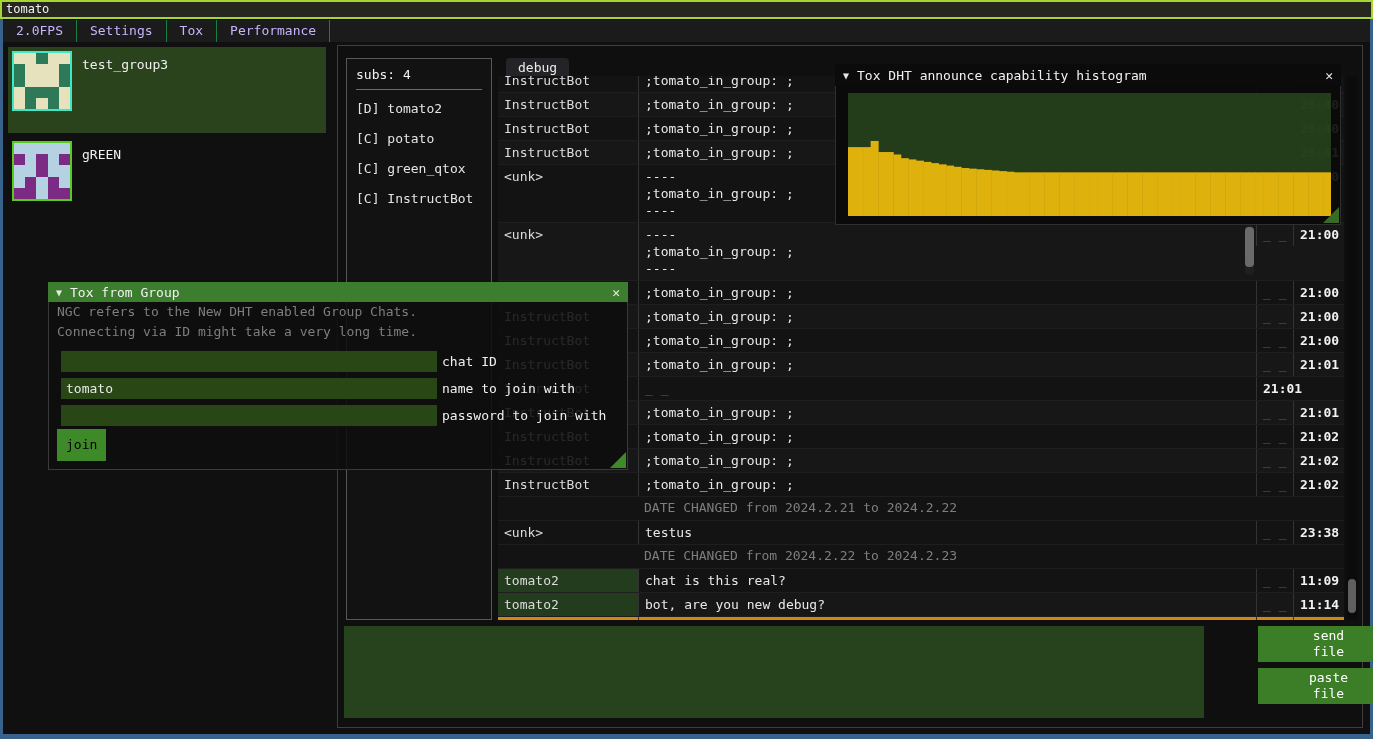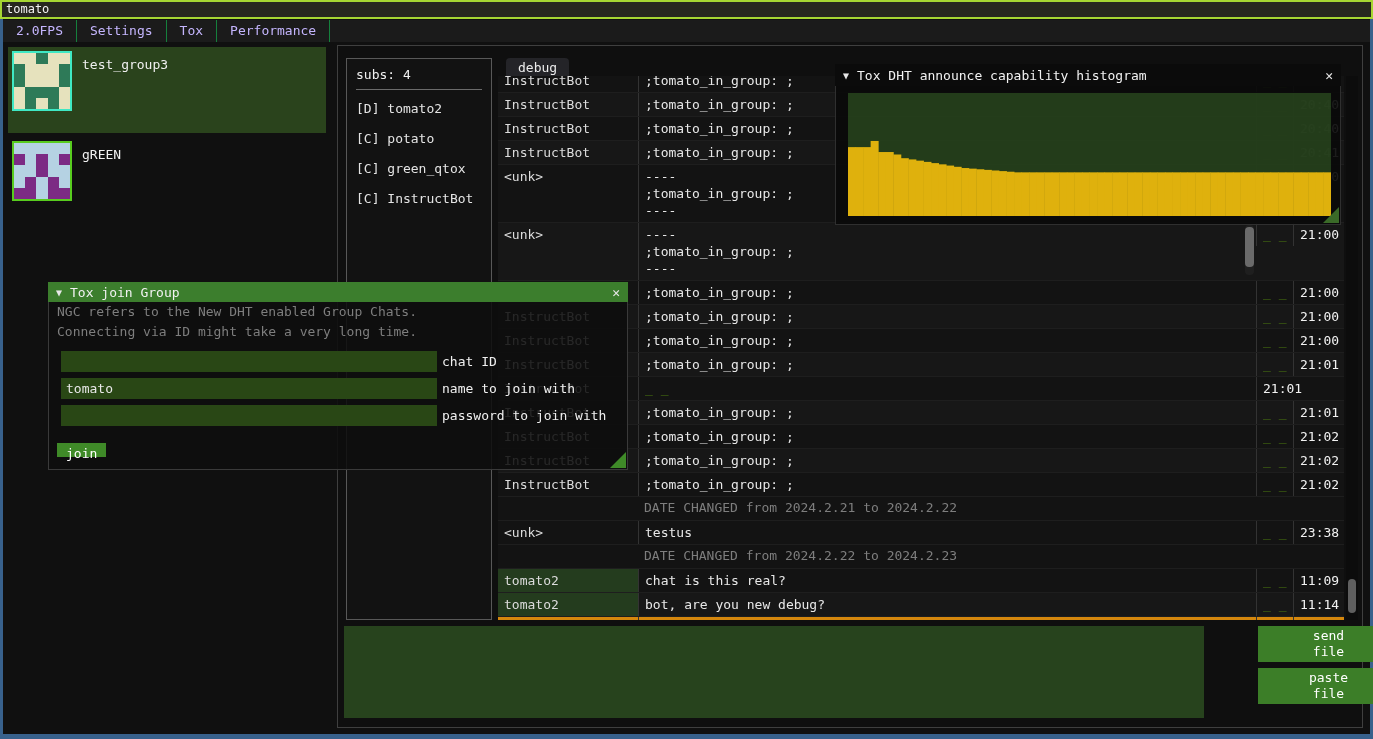--- a/index.html
+++ b/index.html
@@ -61,21 +61,21 @@
   .chat-row {
     display:grid; grid-template-columns:140px 618px 37px 51px;
     border-bottom:1px solid #1e1e1e; align-items:start;
   }
   .chat-row:nth-child(odd)  { background:#131313; }
   .chat-row:nth-child(even) { background:#171717; }
   .cell { padding:3px 6px; line-height:17px; min-height:23px; }
   .cell-sender { color:#dcdcdc; white-space:nowrap; overflow:hidden; }
   .cell-msg { border-left:1px solid #333; white-space:pre-line; position:relative; color:#e8e8e8; }
   .cell-ind { border-left:1px solid #333; color:#4d7c0f; white-space:nowrap; }
-  .cell-time { border-left:1px solid #333; color:#f2f2f2; font-weight:normal; white-space:nowrap; }
+  .cell-time { border-left:1px solid #333; color:#f2f2f2; font-weight:bold; white-space:nowrap; }
   .chat-row.first-clip { margin-top:-7px; }
   .sender-green { background:#243c1e; }
   .chat-row.highlight, .chat-row.highlight:nth-child(odd) { background:#d5870d; }
   .chat-row.highlight .cell-sender, .chat-row.highlight .cell-msg { color:#fff; }
   .chat-row.highlight .cell-time { color:#fff; }
   .date-row { grid-column:2 / span 3; color:#7e7e7e; padding:3px 6px; line-height:16px; }
   .chat-row.date-wrap:nth-child(odd), .chat-row.date-wrap:nth-child(even) { background:#131313; }
   .msg-scrolltrack {
     position:absolute; right:2px; top:2px; width:9px; height:50px;
     background:#1f1f1f; border-radius:4px;
@@ -118,22 +118,22 @@
   #join-dialog .float-title { background:#3c7e2d; margin:-1px -1px 0 -1px; }
   .hint-line { color:#7e7e7e; padding:0 8px; line-height:20px; }
   #join-dialog .hint-line:first-of-type { margin-top:7px; }
   .join-field-row { position:absolute; left:12px; height:22px; display:flex; gap:5px; }
   .join-input {
     width:376px; height:21px; background:#294715; border:none; outline:none;
     color:#e8e8e8; font-family:inherit; font-size:13px; padding:0 5px;
   }
   .join-label { line-height:21px; color:#f0f0f0; white-space:nowrap; }
   #join-button {
-    position:absolute; left:8px; top:160px; height:14px; padding:0 9px;
-    background:#3f8a28; border:none; color:#ffffff; font-family:inherit; font-size:13px;
+    position:absolute; left:8px; top:146px; height:32px; padding:0 9px;
+    background:#3f8a28; border:none; color:#000000; font-family:inherit; font-size:13px;
     line-height:22px; cursor:default;
   }
   .resize-grip {
     position:absolute; right:1px; bottom:1px; width:0; height:0;
     border-left:16px solid transparent; border-bottom:16px solid #3f8a28;
   }
   #histogram-window {
     position:absolute; left:835px; top:64px; width:506px; height:161px;
     background:rgba(10,10,10,0.92); border:1px solid #2f2f2f; z-index:30;
   }
@@ -454,21 +454,21 @@
           <rect x="467.91" y="79.34" width="8" height="43.66" fill="#dfb10d"></rect>
           <rect x="475.45" y="79.34" width="8" height="43.66" fill="#dfb10d"></rect>
         </svg>
     </div>
     <div class="resize-grip"></div>
   </div>
 
   <div id="join-dialog">
     <div class="float-title">
       <span class="collapse-icon">▼</span>
-      <span>Tox join Group</span>
+      <span>Tox from Group</span>
       <span class="close-icon">✕</span>
     </div>
     <div class="hint-line">NGC refers to the New DHT enabled Group Chats.</div>
     <div class="hint-line">Connecting via ID might take a very long time.</div>
     <div id="join-fields">
         <div class="join-field-row" style="top: 68px;">
           <input class="join-input" style="">
           <span class="join-label">chat ID</span>
         </div>
         <div class="join-field-row" style="top: 95px;">

